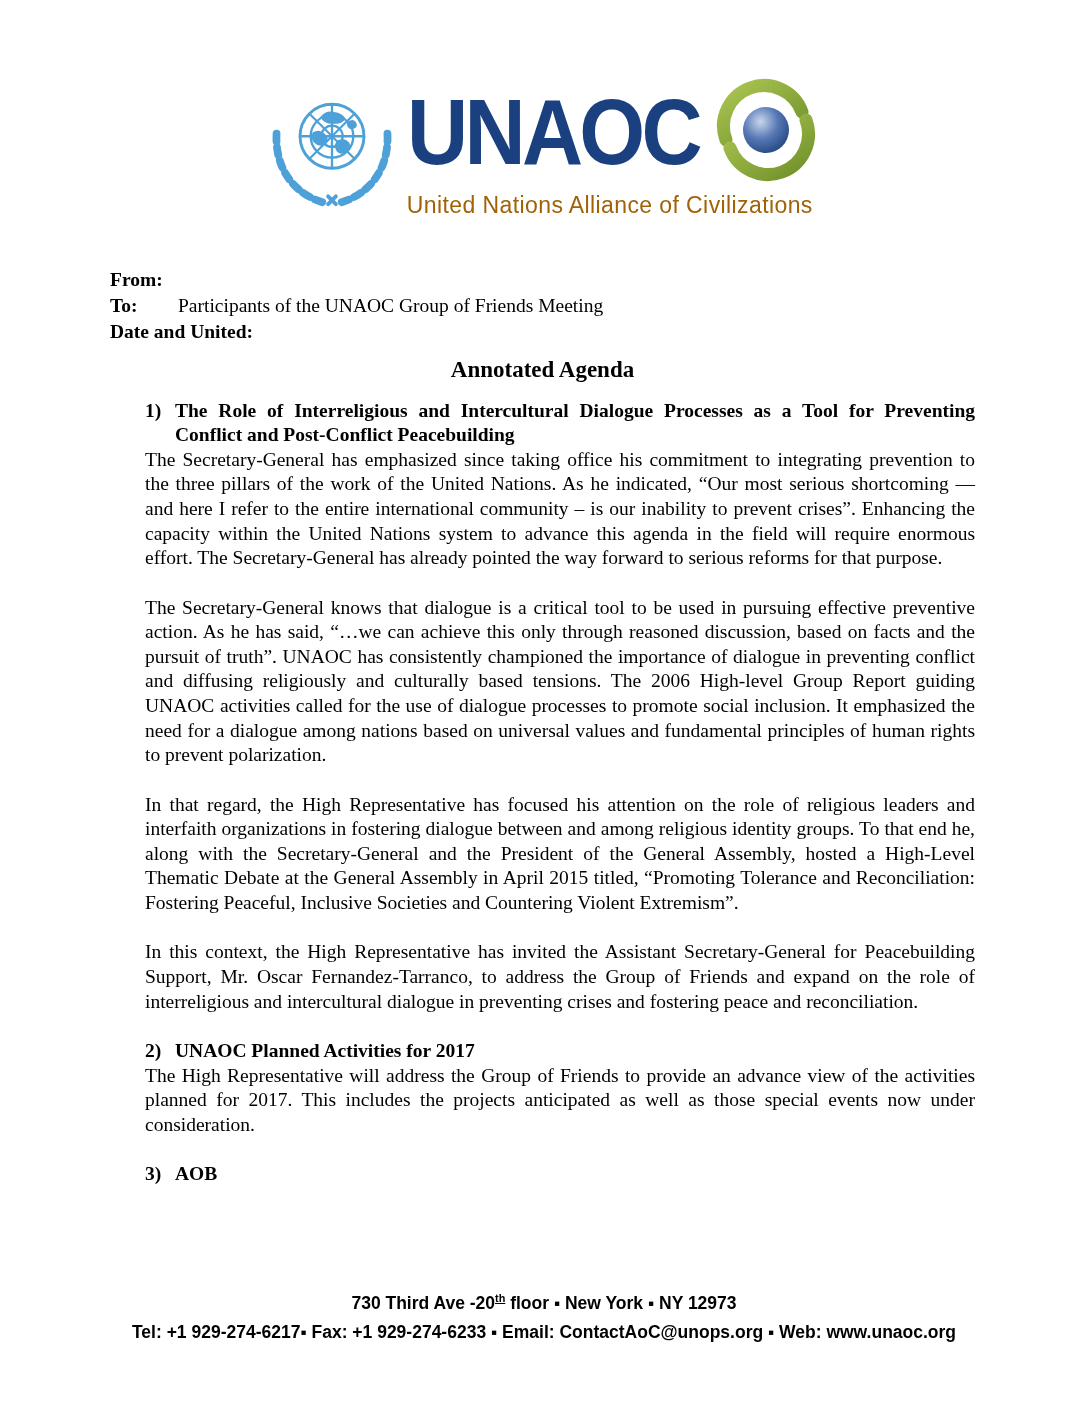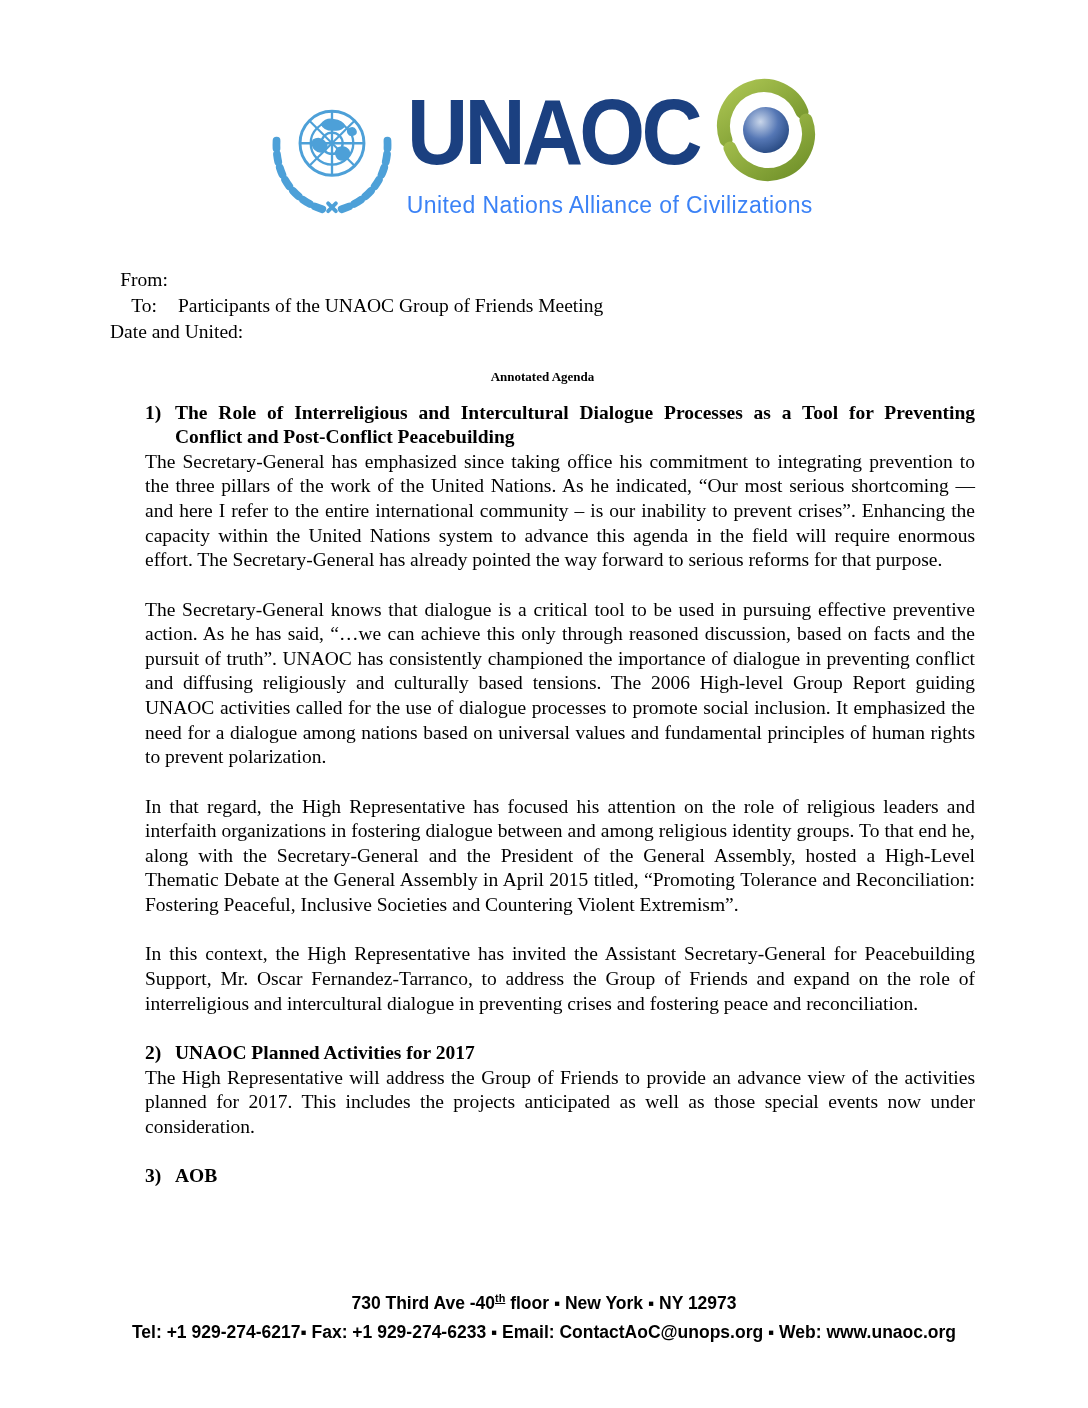--- a/index.html
+++ b/index.html
@@ -14,57 +14,57 @@
     color: #000;
   }
   .doc {
     padding: 74px 113px 0 110px;
   }
 
   
   .logo-row {
     display: flex;
     justify-content: center;
-    align-items: flex-end;
+    align-items: center;
     margin-bottom: 48px;
   }
   .logo-right { display: flex; flex-direction: column; margin-left: 6px; }
   .wordmark-row { display: flex; align-items: center; }
   .wordmark {
     font-family: "Liberation Sans", sans-serif;
     font-weight: 700;
     font-size: 92px;
     line-height: 95px;
     letter-spacing: -4px;
     color: #1B4080;
     transform: scaleX(0.92);
     transform-origin: left center;
   }
   .subtitle {
     font-family: "Liberation Sans", sans-serif;
     font-size: 23px;
-    color: #3b82f6;
+    color: #a16207;
     letter-spacing: 0.4px;
     margin-top: 2px;
     white-space: nowrap;
   }
 
   
   .memo-header { font-size: 19.5px; line-height: 1.33; }
   .memo-line { display: flex; }
-  .memo-label { font-weight: normal; text-align: center; }
+  .memo-label { font-weight: bold; }
   .memo-label.fixed { width: 68px; flex: none; }
   .memo-line .gap { width: 6px; flex: none; }
 
   
   .agenda-title {
     text-align: center;
     font-weight: bold;
-    font-size: 13px;
-    margin-top: 24px;
+    font-size: 23px;
+    margin-top: 12px;
     margin-bottom: 16px;
   }
   .section { margin-left: 35px; margin-top: 9px; }
   .section-heading {
     display: flex;
     font-weight: bold;
     font-size: 19.5px;
     line-height: 1.26;
   }
   .section-num { width: 30px; flex: none; }
@@ -188,15 +188,15 @@
   <div class="section">
     <div class="section-heading">
       <span class="section-num">3)</span>
       <span class="section-heading-text">AOB</span>
     </div>
   </div>
 
 </div>
 
 <div class="footer">
-  <div><span>730 Third Ave -40</span><sup>th</sup><span> floor ▪ New York ▪ NY 12973</span></div>
+  <div><span>730 Third Ave -20</span><sup>th</sup><span> floor ▪ New York ▪ NY 12973</span></div>
   <div>Tel: +1 929-274-6217▪ Fax: +1 929-274-6233 ▪ Email: ContactAoC@unops.org ▪ Web: www.unaoc.org</div>
 </div>
 
 </body></html>

